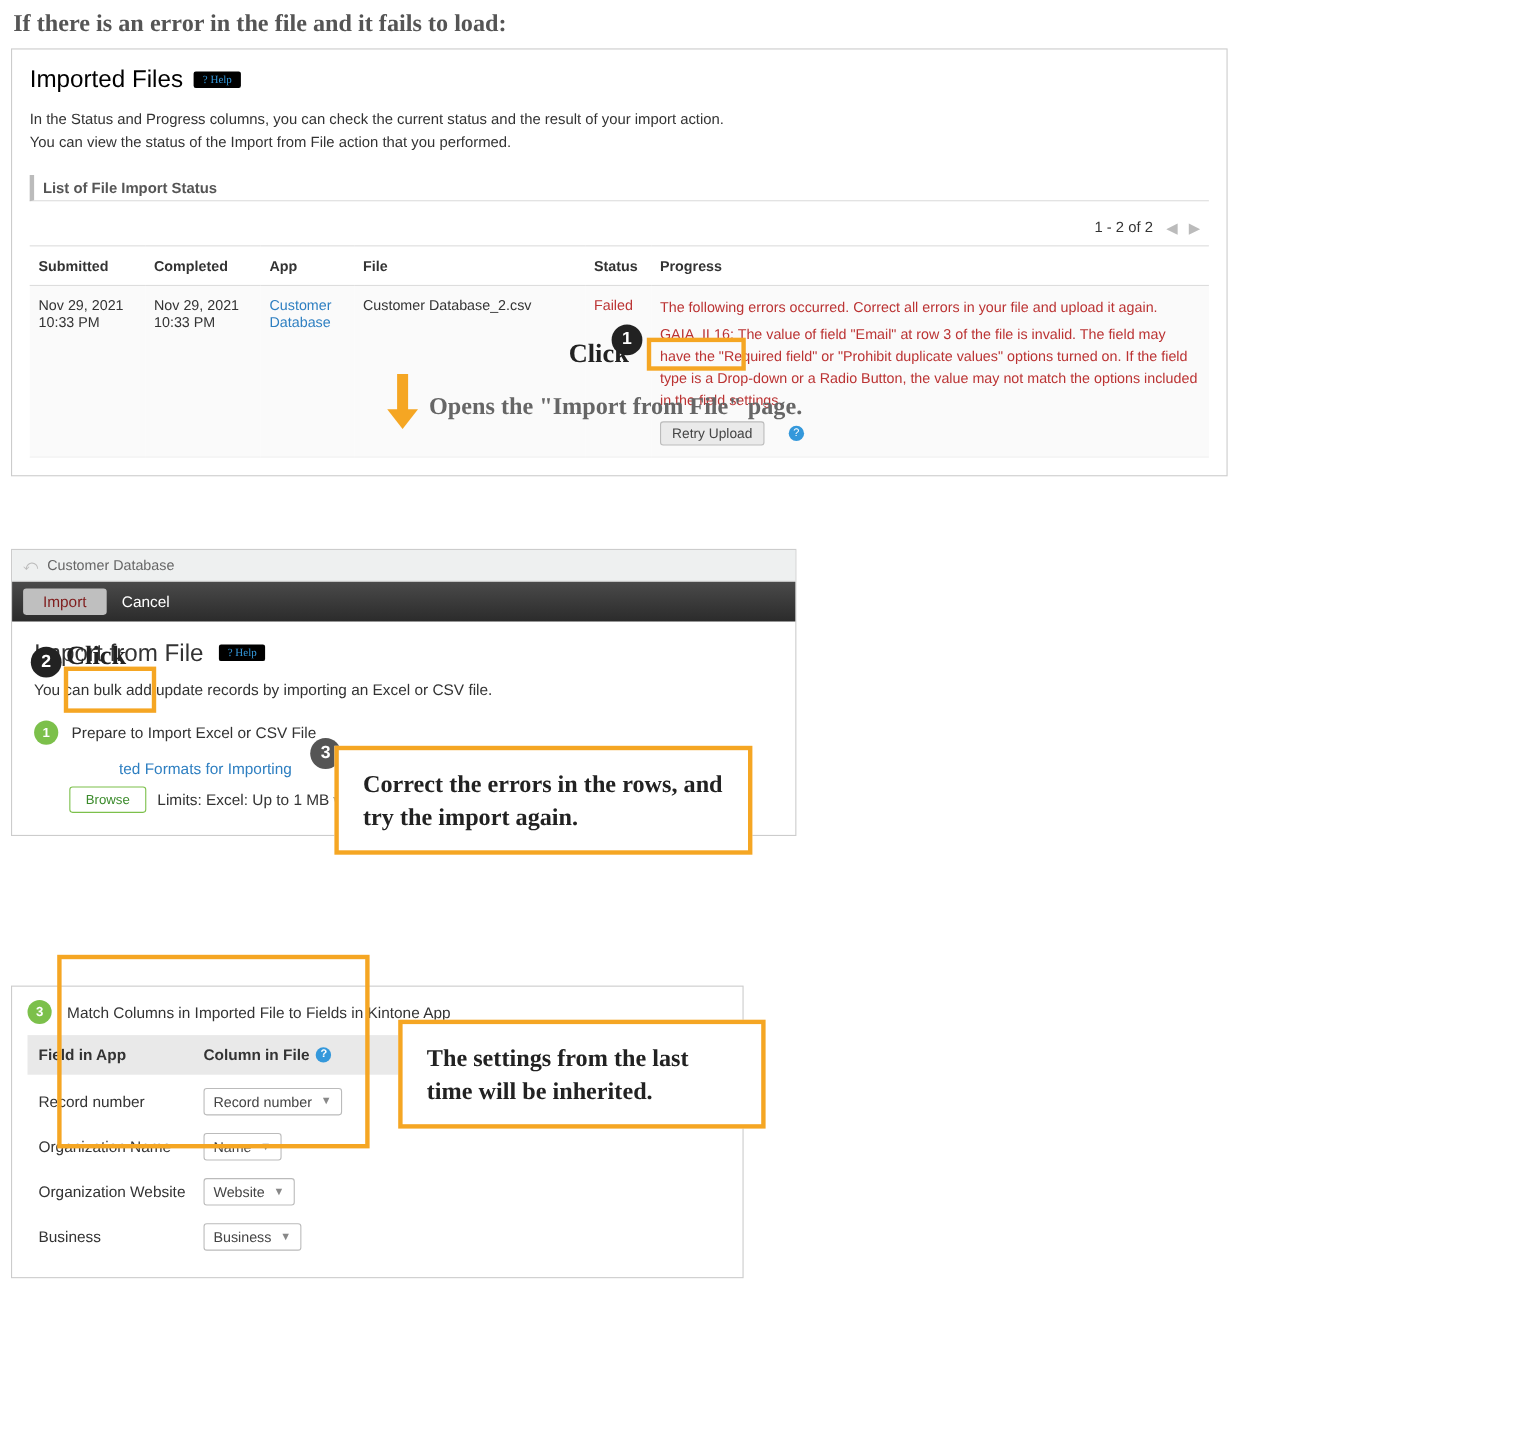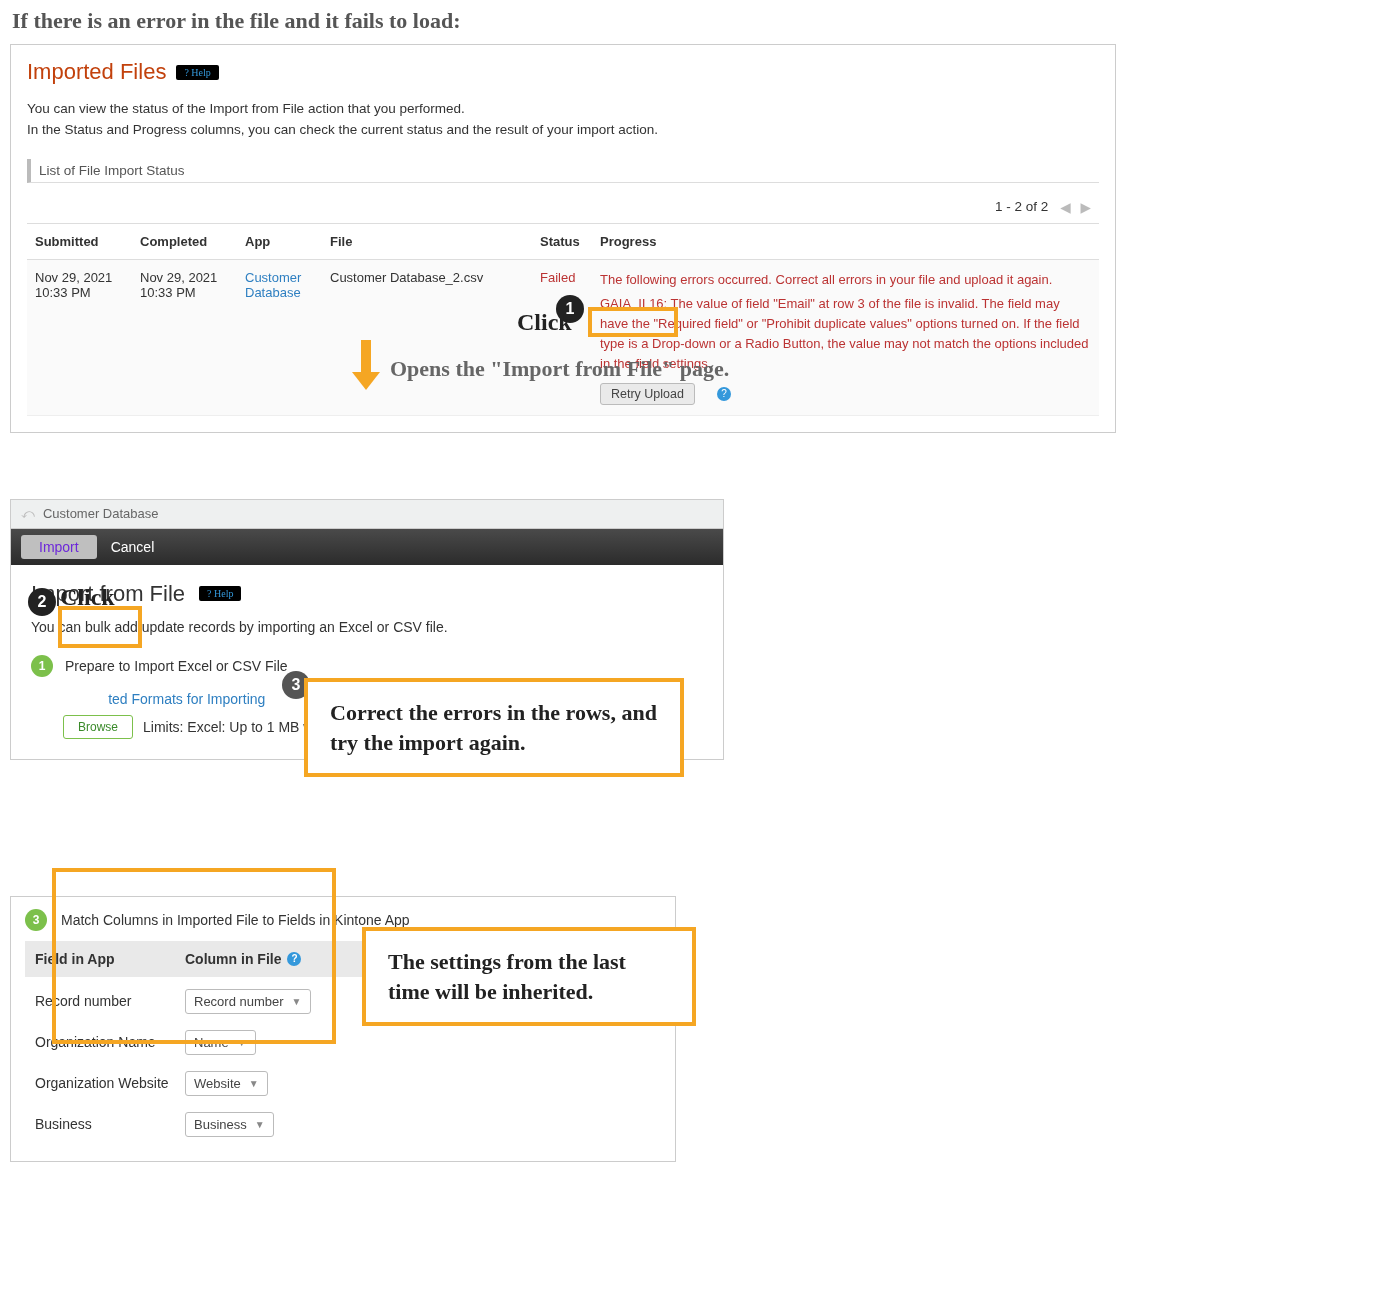--- a/index.html
+++ b/index.html
@@ -26,31 +26,32 @@
   .panel {
     border: 1px solid #ccc;
     background: #fff;
     margin: 4px 10px 0 10px;
   }
   .panel-inner { padding: 14px 16px 16px; }
 
   
   #panel1 { width: 1106px; }
   .p1-title-row { display: flex; align-items: center; gap: 10px; }
-  .p1-title { font-size: 22px; color: #c2410c; font-weight: 400; }
+  .p1-title { font-size: 22px; color: #000000; font-weight: 400; }
   .help-pill {
     background: #000000; color: #3498db;
     padding: 2px 8px; font-size: 10px; border-radius: 2px;
     display: inline-flex; align-items: center; gap: 2px; font-family: Liberation Serif, serif;
   }
   .p1-desc { margin-top: 14px; font-size: 13.5px; line-height: 1.55; color: #333; }
   .list-heading {
     margin-top: 18px; border-left: 4px solid #bbb;
     padding: 4px 8px; font-size: 13.5px; color: #555;
     border-bottom: 1px solid #ddd;
+    font-weight: bold;
   }
   .pager-row {
     display: flex; justify-content: flex-end; align-items: center;
     gap: 12px; padding: 16px 8px 8px; font-size: 13.5px; color: #333;
   }
   .pager-arrows { display: inline-flex; gap: 10px; color: #bbb; }
 
   table.p1-table { width: 100%; border-collapse: collapse; font-size: 13px; }
   table.p1-table th {
     text-align: left; font-weight: bold; color: #333;
@@ -117,21 +118,21 @@
     background: #eef0f0; border-bottom: 1px solid #ccc;
     padding: 6px 10px; display: flex; align-items: center; gap: 8px;
     font-size: 13px; color: #666;
   }
   .p2-titlebar .back-icon { color: #bbb; }
   .p2-actionbar {
     background: linear-gradient(#4a4a4a,#2b2b2b);
     padding: 6px 10px; display: flex; align-items: center; gap: 14px;
   }
   .import-btn {
-    background: #bfbfbf; color: #6d28d9; padding: 4px 18px;
+    background: #bfbfbf; color: #7f1d1d; padding: 4px 18px;
     border-radius: 3px; border: none; font-size: 14px; cursor: pointer;
   }
   .cancel-link { color: #fff; font-size: 14px; }
   .p2-body { padding: 16px 20px 20px; }
   .p2-title-row { display: flex; align-items: center; gap: 14px; }
   .p2-title { font-size: 22px; color: #333; font-weight: 400; }
   .p2-desc { margin-top: 12px; font-size: 14px; color: #333; }
   .step-row { margin-top: 20px; display: flex; align-items: center; gap: 12px; font-size: 14px; color: #333; }
   .green-circle {
     display: inline-flex; width: 22px; height: 22px; border-radius: 50%;
@@ -196,22 +197,22 @@
 
   <div class="doc-heading">If there is an error in the file and it fails to load:</div>
 
   <div id="panel1" class="panel">
     <div class="panel-inner">
       <div class="p1-title-row">
         <span class="p1-title">Imported Files</span>
         <span class="help-pill">? Help</span>
       </div>
       <div class="p1-desc">
+        <div>In the Status and Progress columns, you can check the current status and the result of your import action.</div>
         <div>You can view the status of the Import from File action that you performed.</div>
-        <div>In the Status and Progress columns, you can check the current status and the result of your import action.</div>
       </div>
       <div class="list-heading">List of File Import Status</div>
       <div class="pager-row">
         <span>1 - 2 of 2</span>
         <span class="pager-arrows">
           <span>◀</span>
           <span>▶</span>
         </span>
       </div>
       <table class="p1-table">

